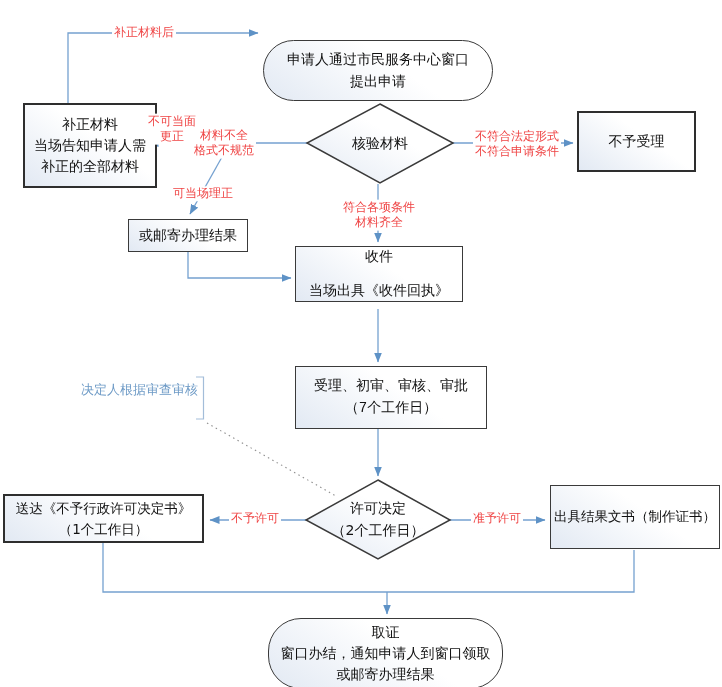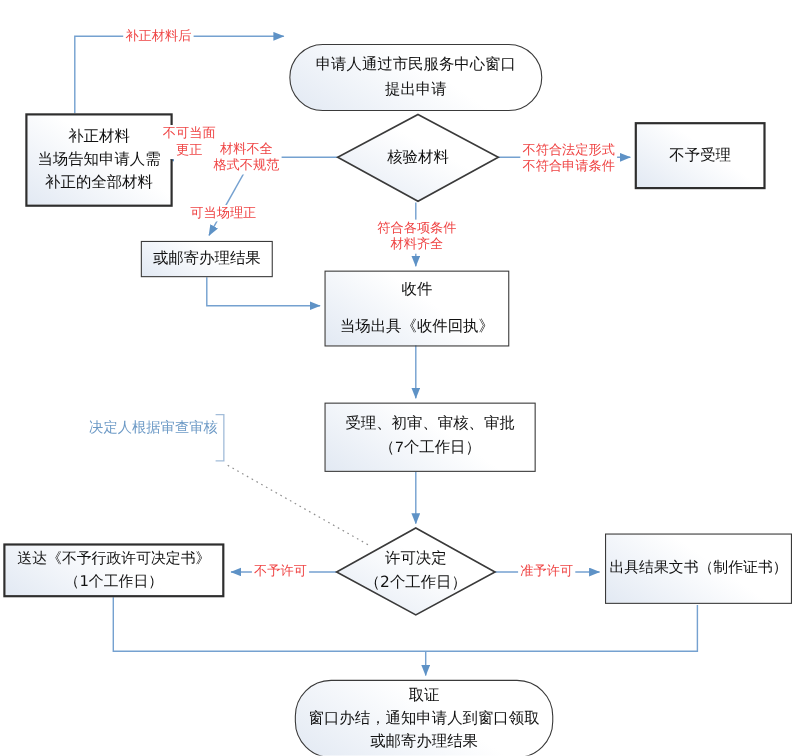--- a/index.html
+++ b/index.html
@@ -98,21 +98,21 @@
   </div>
 
   <div class="node thick" style="left:577px;top:111px;width:119px;height:61px;">
     <div>不予受理</div>
   </div>
 
   <div class="node" style="left:128px;top:219px;width:120px;height:33px;">
     <div>或邮寄办理结果</div>
   </div>
 
-  <div class="node" style="left:295px;top:246px;width:168px;height:69px;gap:12px;">
+  <div class="node" style="left:295px;top:246px;width:168px;height:56px;gap:12px;">
     <div>收件</div>
     <div>当场出具《收件回执》</div>
   </div>
 
   <div class="node" style="left:295px;top:366px;width:192px;height:63px;font-family:Liberation Mono, monospace;">
     <div>受理、初审、审核、审批</div>
     <div>（7个工作日）</div>
   </div>
 
   <div class="dtext" style="left:306px;top:480px;width:144px;height:79px;">

